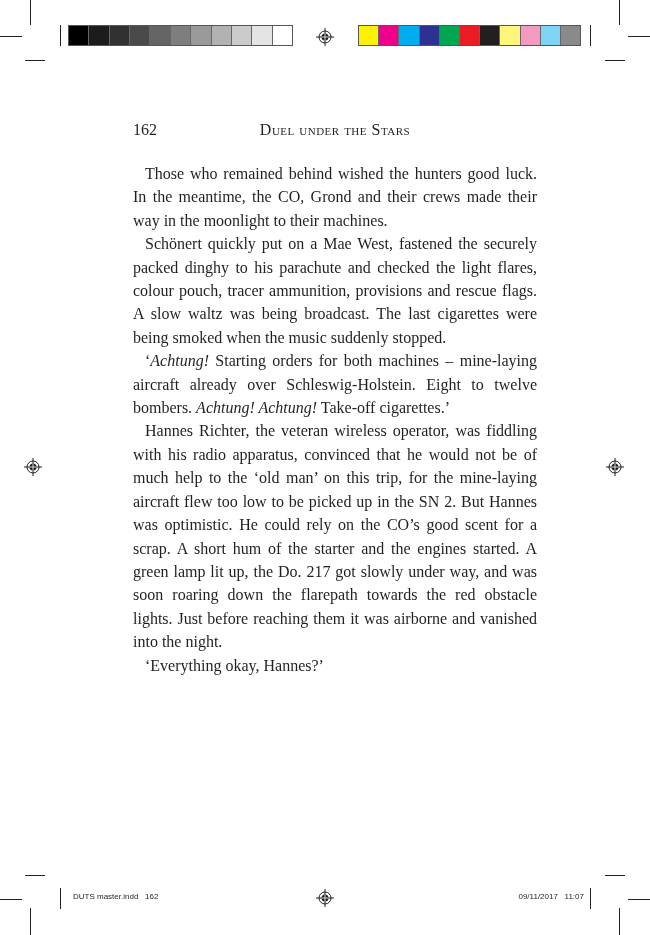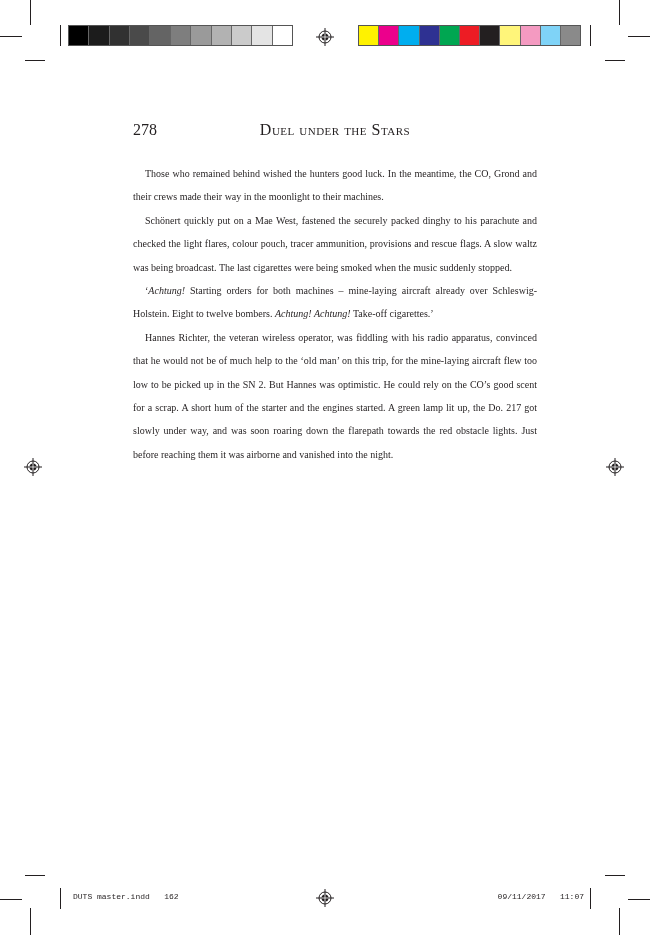--- a/index.html
+++ b/index.html
@@ -5,24 +5,24 @@
   html, body { margin: 0; padding: 0; background: #ffffff; }
   body { width: 650px; height: 935px; position: relative; overflow: hidden; font-family: "Liberation Serif", "DejaVu Serif", serif; color: #231f20; }
   .crop-line { position: absolute; background: #231f20; }
   .swatch-bar { position: absolute; top: 25px; height: 21px; display: flex; border: 1px solid #555; box-sizing: border-box; }
   .swatch { flex: 1; height: 100%; border-right: 1px solid #666; box-sizing: border-box; }
   .swatch:last-child { border-right: none; }
   .reg { position: absolute; width: 18px; height: 18px; }
   .header { position: absolute; top: 121px; left: 133px; width: 404px; height: 22px; font-size: 16px; }
   .page-num { position: absolute; left: 0; top: 0; }
   .running-title { position: absolute; left: 0; right: 0; top: 0; text-align: center; padding-left: 0; font-variant: small-caps; letter-spacing: 0.5px; font-size: 16px; }
-  .body-text { position: absolute; top: 162px; left: 133px; width: 404px; font-size: 10px; line-height: 23.4px; text-align: justify; }
+  .body-text { position: absolute; top: 162px; left: 133px; width: 404px; font-size: 16px; line-height: 23.4px; text-align: justify; }
   .body-text p { margin: 0; text-indent: 12px; }
   .body-text em { }
-  .slug { position: absolute; top: 892px; font-family: Liberation Mono, monospace; font-size: 8px; color: #231f20; }
+  .slug { position: absolute; top: 892px; font-family: Liberation Sans, sans-serif; font-size: 8px; color: #231f20; }
 </style>
 </head>
 <body>
 
 <div class="crop-line" style="left:30px; top:0; width:1px; height:25px;"></div>
 <div class="crop-line" style="left:0; top:36px; width:22px; height:1px;"></div>
 <div class="crop-line" style="left:25px; top:60px; width:20px; height:1px;"></div>
 <div class="crop-line" style="left:619px; top:0; width:1px; height:25px;"></div>
 <div class="crop-line" style="left:628px; top:36px; width:22px; height:1px;"></div>
 <div class="crop-line" style="left:605px; top:60px; width:20px; height:1px;"></div>
@@ -83,29 +83,30 @@
 <svg class="reg" style="left:316px; top:889px;" viewBox="0 0 18 18">
   <circle cx="9" cy="9" r="6" fill="none" stroke="#231f20" stroke-width="1"></circle>
   <circle cx="9" cy="9" r="3.5" fill="#231f20"></circle>
   <line x1="0" y1="9" x2="18" y2="9" stroke="#231f20" stroke-width="1"></line>
   <line x1="9" y1="0" x2="9" y2="18" stroke="#231f20" stroke-width="1"></line>
   <line x1="5.5" y1="9" x2="12.5" y2="9" stroke="#fff" stroke-width="0.8"></line>
   <line x1="9" y1="5.5" x2="9" y2="12.5" stroke="#fff" stroke-width="0.8"></line>
 </svg>
 
 <div class="header">
-  <span class="page-num">278</span>
+  <span class="page-num">162</span>
   <span class="running-title">Duel under the Stars</span>
 </div>
 
 <div class="body-text" id="body-text">
     <p><span>Those who remained behind wished the hunters good luck. In the meantime, the CO, Grond and their crews made their way in the moonlight to their machines.</span></p>
     <p><span>Schönert quickly put on a Mae West, fastened the securely packed dinghy to his parachute and checked the light flares, colour pouch, tracer ammunition, provisions and rescue flags. A slow waltz was being broadcast. The last cigarettes were being smoked when the music suddenly stopped.</span></p>
     <p><span>‘</span><em>Achtung!</em><span> Starting orders for both machines – mine-laying aircraft already over Schleswig-Holstein. Eight to twelve bombers. </span><em>Achtung! Achtung!</em><span> Take-off cigarettes.’</span></p>
     <p><span>Hannes Richter, the veteran wireless operator, was fiddling with his radio apparatus, convinced that he would not be of much help to the ‘old man’ on this trip, for the mine-laying aircraft flew too low to be picked up in the SN 2. But Hannes was optimistic. He could rely on the CO’s good scent for a scrap. A short hum of the starter and the engines started. A green lamp lit up, the Do. 217 got slowly under way, and was soon roaring down the flarepath towards the red obstacle lights. Just before reaching them it was airborne and vanished into the night.</span></p>
+    <p><span>‘Everything okay, Hannes?’</span></p>
   </div>
 
 <div class="crop-line" style="left:25px; top:875px; width:20px; height:1px;"></div>
 <div class="crop-line" style="left:0; top:899px; width:22px; height:1px;"></div>
 <div class="crop-line" style="left:30px; top:908px; width:1px; height:27px;"></div>
 <div class="crop-line" style="left:605px; top:875px; width:20px; height:1px;"></div>
 <div class="crop-line" style="left:628px; top:899px; width:22px; height:1px;"></div>
 <div class="crop-line" style="left:619px; top:908px; width:1px; height:27px;"></div>
 <div class="crop-line" style="left:60px; top:888px; width:1px; height:21px;"></div>
 <div class="crop-line" style="left:590px; top:888px; width:1px; height:21px;"></div>

